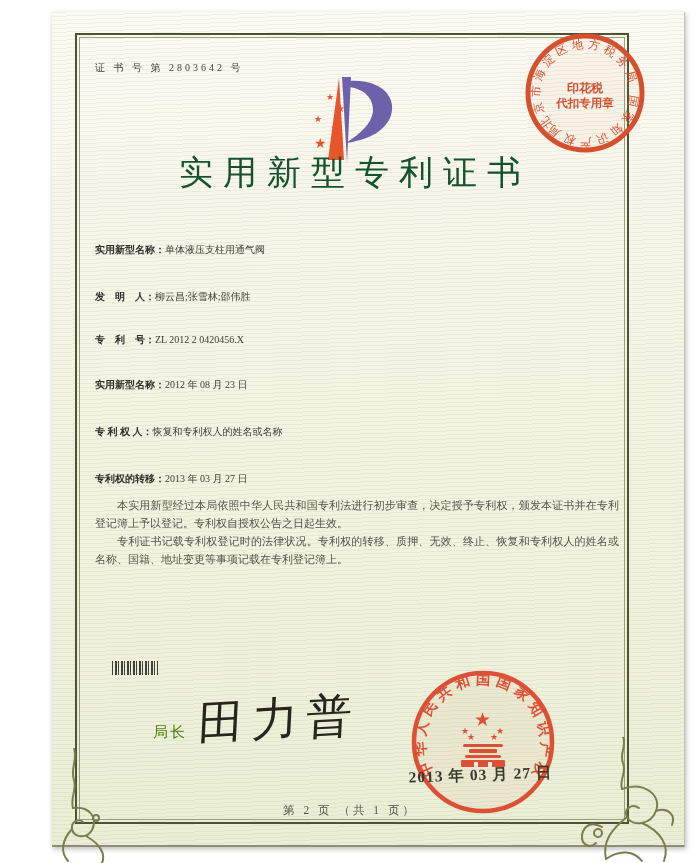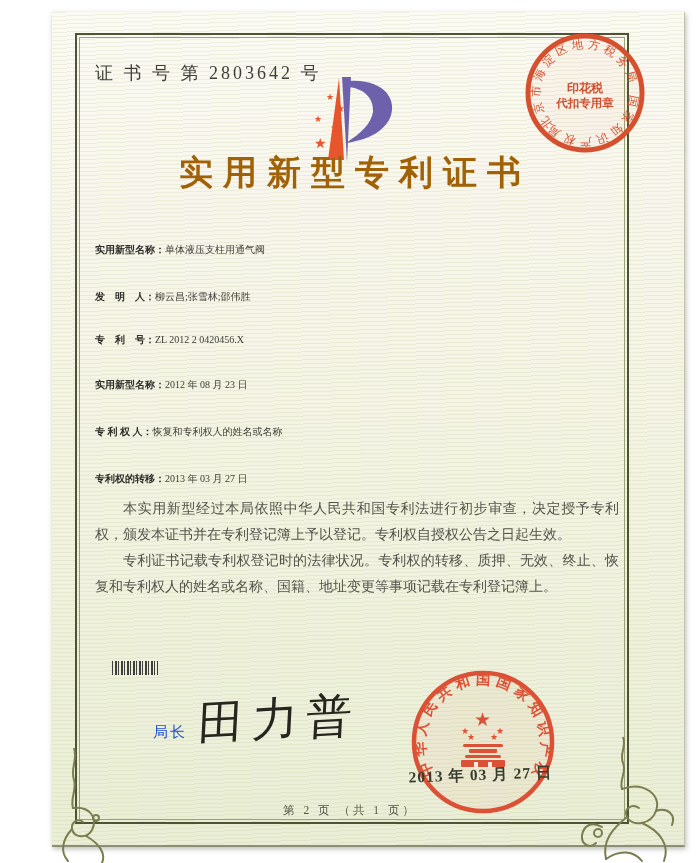--- a/index.html
+++ b/index.html
@@ -21,50 +21,50 @@
   }
   .frame{
     position:absolute;left:75px;top:33px;width:550px;height:787px;
     border:2px solid #4e5433;
   }
   .frame-inner{
     position:absolute;inset:2px;border:1px solid #9aa077;
   }
   .cert-no{
     position:absolute;left:95px;top:61px;
-    font-size:18px;color:#3f3f3a;letter-spacing:3px;white-space:nowrap;
+    font-size:10px;color:#3f3f3a;letter-spacing:3px;white-space:nowrap;
   }
   .logo{position:absolute;left:292px;top:74px;width:110px;height:92px;}
   .title{
     position:absolute;left:75px;top:150px;width:550px;text-align:center;
-    font-size:34px;font-weight:bold;color:#a16207;
+    font-size:34px;font-weight:normal;color:#14532d;
     letter-spacing:10px;text-indent:10px;white-space:nowrap;
   }
   .field{
     position:absolute;left:95px;width:520px;
     font-size:10px;color:#3c3c36;white-space:nowrap;
   }
   .field .lbl{font-weight:bold;color:#2d2d29;}
   .f0{top:243px}.f1{top:290px}.f2{top:333px}.f3{top:378px}.f4{top:425px}.f5{top:472px}
   .body-text{
     position:absolute;left:95px;top:496px;width:524px;
-    font-size:14px;line-height:26px;color:#53534b;
+    font-size:11px;line-height:18px;color:#53534b;
     text-align:justify;
   }
   .body-text p{margin:0;text-indent:2em;}
   .barcode{
     position:absolute;left:112px;top:661px;width:46px;height:14px;
     background:repeating-linear-gradient(90deg,
       #22221e 0px,#22221e 1px,transparent 1px,transparent 3px,
       #22221e 3px,#22221e 5px,transparent 5px,transparent 6px);
     opacity:.85;
   }
   .sig-title{
     position:absolute;left:153px;top:723px;
-    font-size:15px;color:#1d4ed8;letter-spacing:2px;
+    font-size:15px;color:#4d7c0f;letter-spacing:2px;
   }
   .sig-name{
     position:absolute;left:198px;top:688px;width:185px;
     font-size:46px;color:#26261f;letter-spacing:8px;white-space:nowrap;
     transform:rotate(-3deg) skewX(-6deg);
     font-family:"Liberation Serif","DejaVu Serif",serif;
   }
   .seal-bottom{position:absolute;left:408px;top:667px;width:150px;height:150px;}
   .date-stamp{
     position:absolute;left:398px;top:765px;width:165px;text-align:center;

